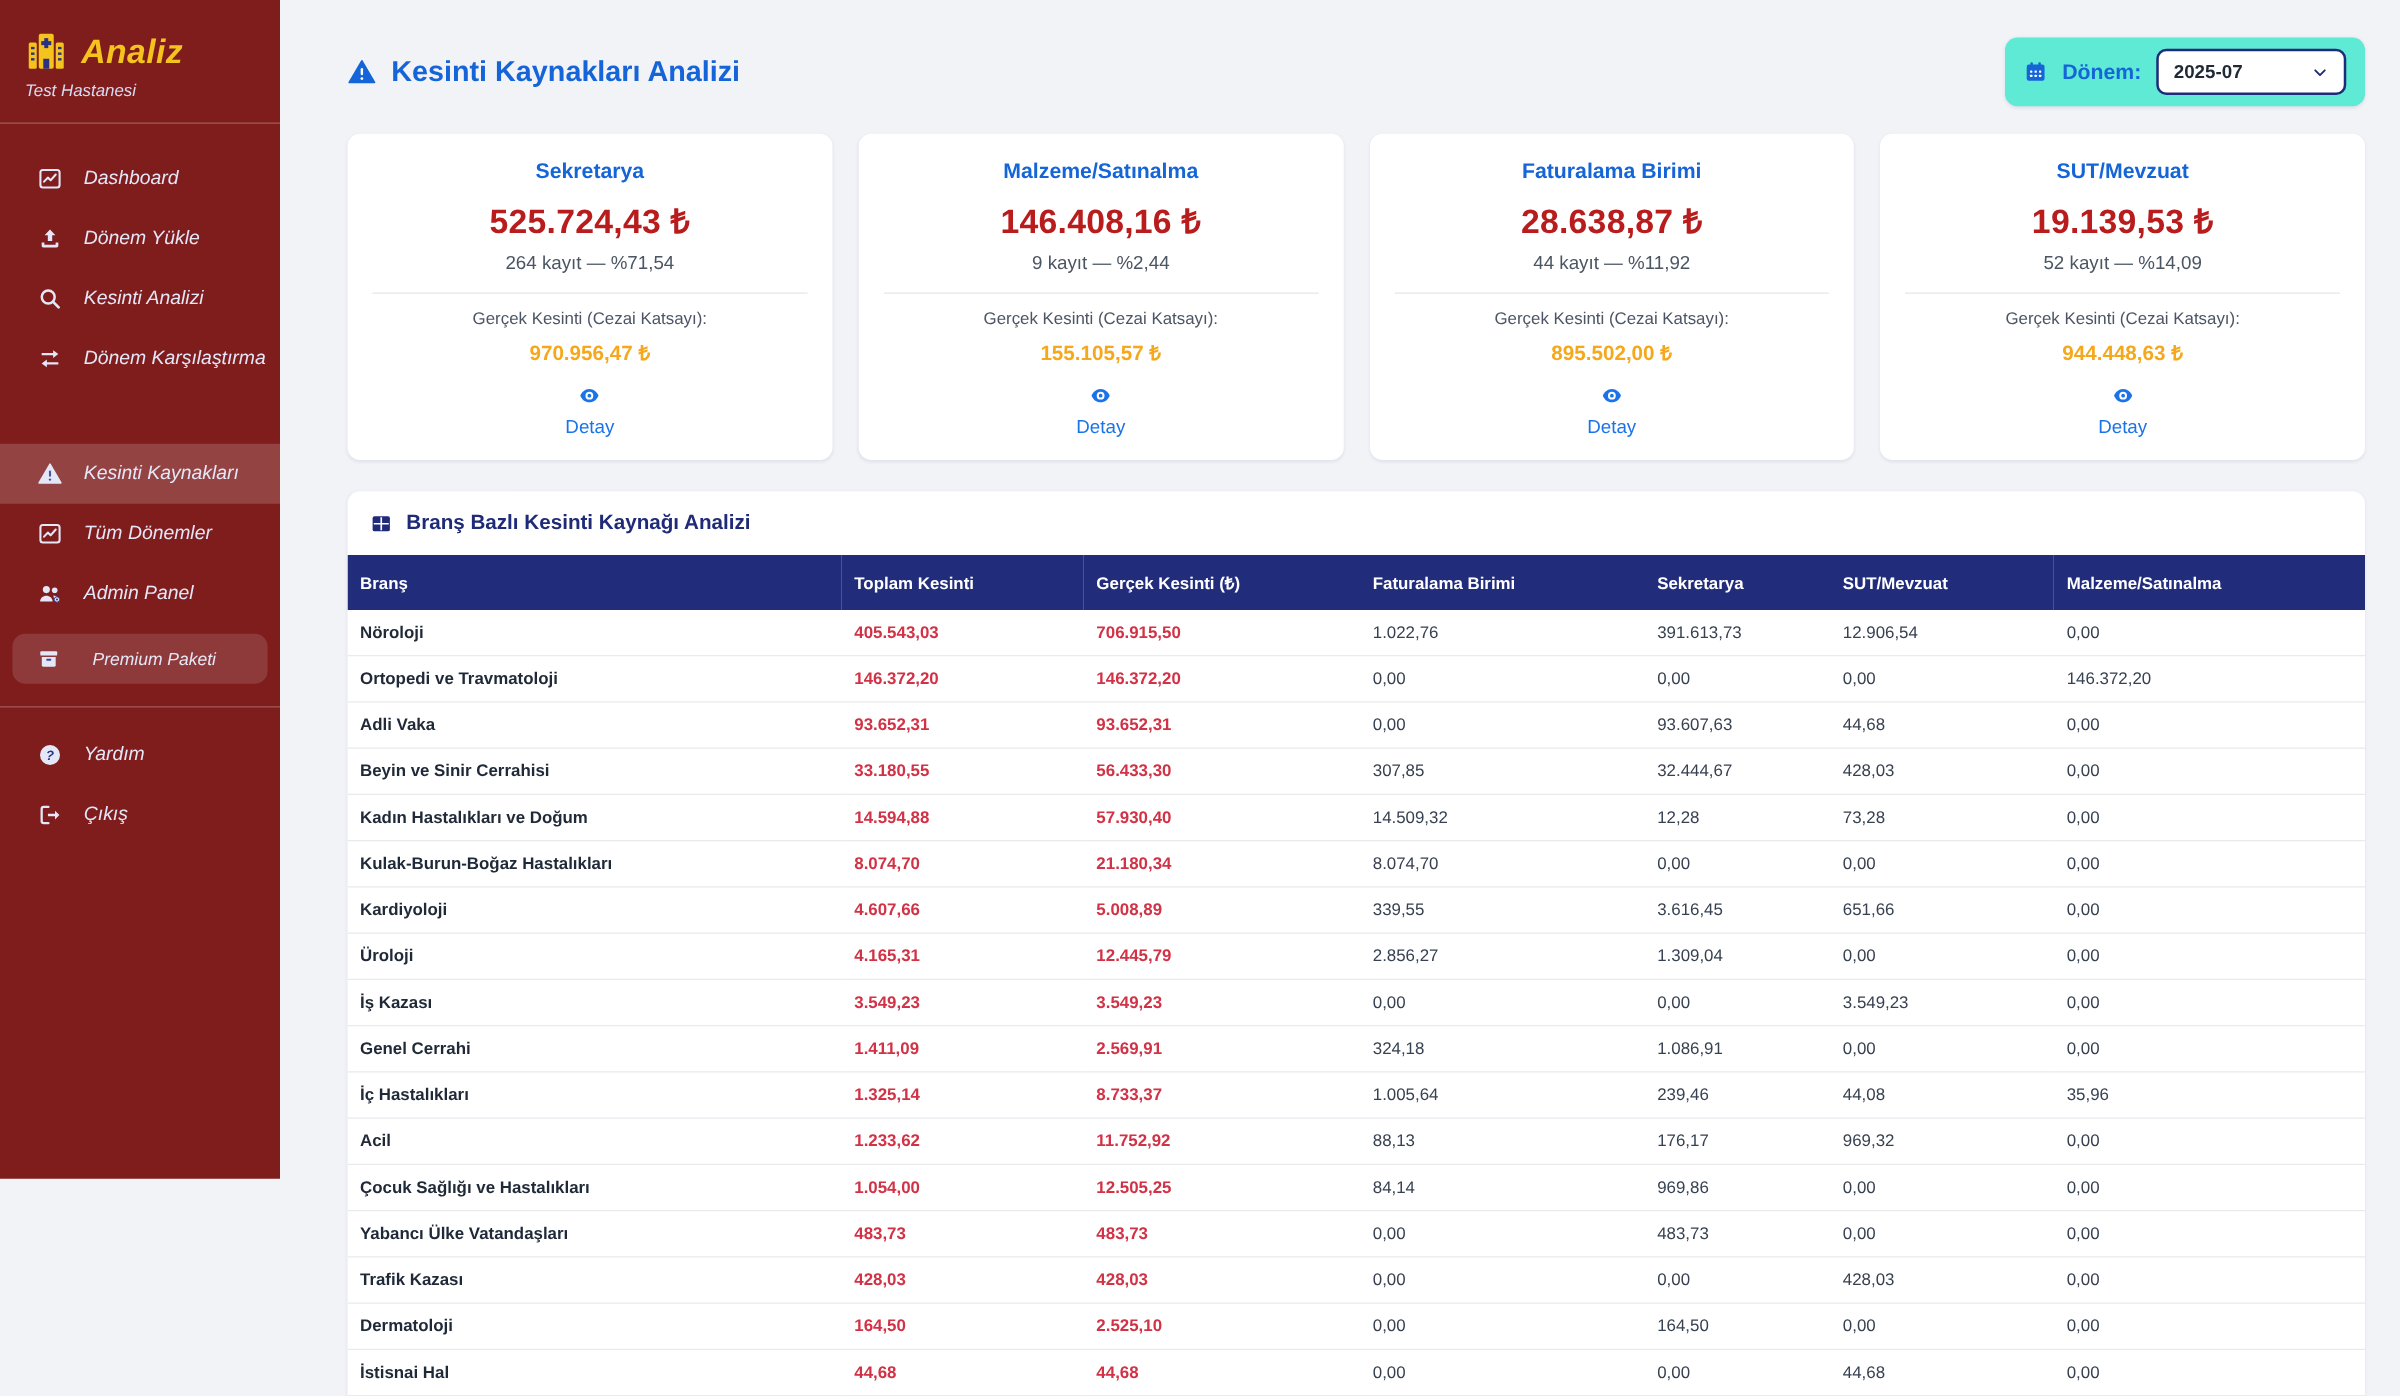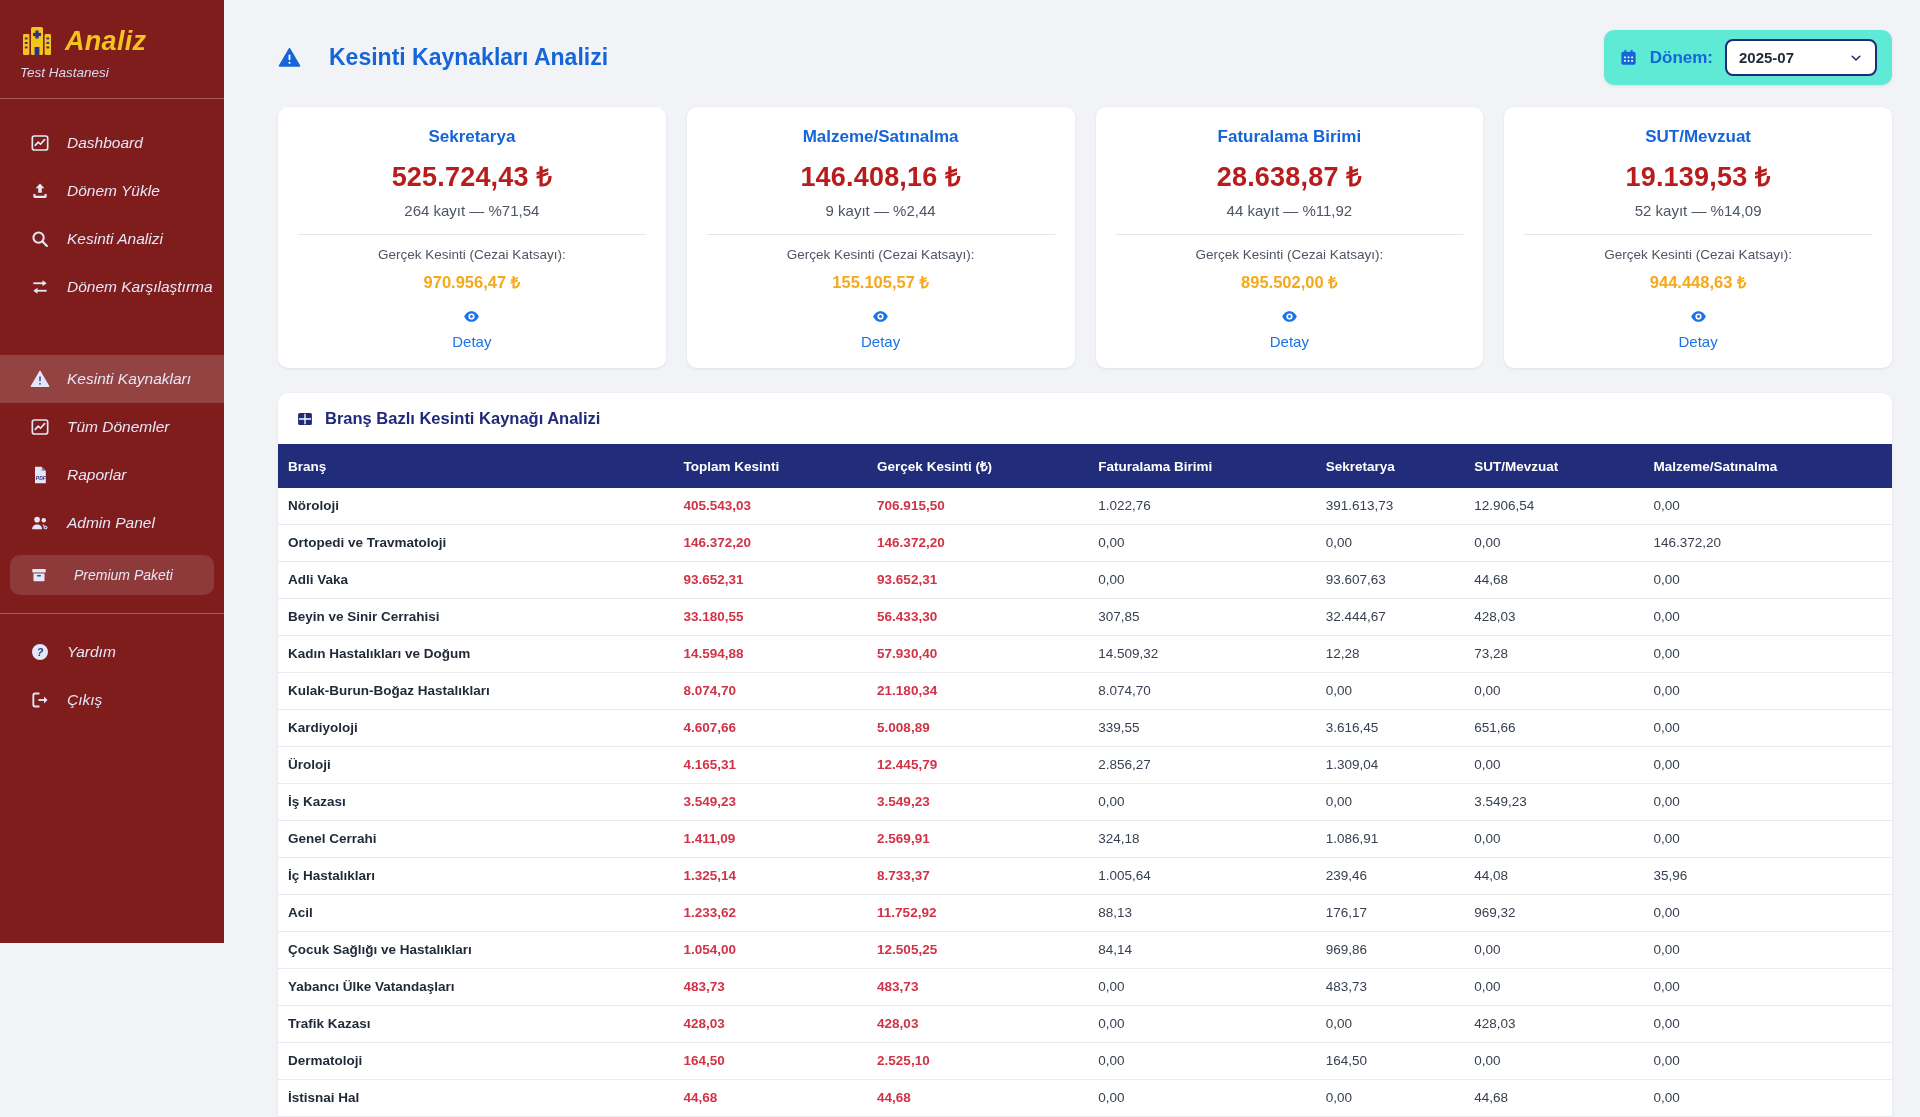--- a/index.html
+++ b/index.html
@@ -40,21 +40,21 @@
   }
   .premium-chip .ic svg { width:18px; height:18px; }
   .side-footer { padding-top:14px; }
   
   .main {
     position:absolute; left:250px; top:0;
     width:1670px; height:1117px;
     padding:30px 28px;
   }
   .topbar { display:flex; align-items:center; justify-content:space-between; }
-  .page-title { display:flex; align-items:center; gap:28px; font-size:23px; font-weight:bold; color:#1565d8; }
+  .page-title { display:flex; align-items:center; gap:12px; font-size:23px; font-weight:bold; color:#1565d8; }
   .page-title .ic svg { width:23px; height:23px; }
   .period-card {
     display:flex; align-items:center; gap:12px;
     background:#5eead4; border-radius:10px; padding:9px 15px;
     box-shadow:0 1px 3px rgba(20,30,80,.10);
   }
   .period-card .ic svg { width:19px; height:19px; color:#1565d8; }
   .period-label { font-size:17px; font-weight:bold; color:#1565d8; }
   .period-select {
     display:flex; align-items:center; justify-content:space-between;
@@ -176,30 +176,20 @@
         <svg viewBox="0 0 24 24">
             <rect x="2.8" y="3.6" width="18.4" height="16.8" rx="2.4" fill="none" stroke="currentColor" stroke-width="2"></rect>
             <path d="M6.3 14.8l3.6-3.9 2.7 2.6 4.9-5.6" fill="none" stroke="currentColor" stroke-width="2" stroke-linecap="round" stroke-linejoin="round"></path>
           </svg>
       </span>
       <span>Tüm Dönemler</span>
     </div>
     <div class="nav-item">
       <span class="ic">
         <svg viewBox="0 0 24 24">
-            <path d="M6 2h8l5 5v15H6z" fill="currentColor"></path>
-            <path d="M14 2l5 5h-5z" fill="#2b3283" opacity=".55"></path>
-            <text x="7" y="18.2" font-size="6" font-weight="bold" fill="#2b3283" font-family="sans-serif">PDF</text>
-          </svg>
-      </span>
-      <span>Raporlar</span>
-    </div>
-    <div class="nav-item">
-      <span class="ic">
-        <svg viewBox="0 0 24 24">
             <circle cx="8.5" cy="8" r="3.4" fill="currentColor"></circle>
             <path d="M2.5 19.5c0-3.4 2.7-5.6 6-5.6s6 2.2 6 5.6z" fill="currentColor"></path>
             <circle cx="16.5" cy="8.6" r="2.7" fill="currentColor"></circle>
             <path d="M15.2 13.7c2.9.2 5.3 2.2 5.3 5.2h-4.1z" fill="currentColor"></path>
             <circle cx="18.7" cy="17.5" r="2.6" fill="currentColor" stroke="#2b3283" stroke-width=".9"></circle>
             <circle cx="18.7" cy="17.5" r=".95" fill="#2b3283"></circle>
           </svg>
       </span>
       <span>Admin Panel</span>
     </div>

